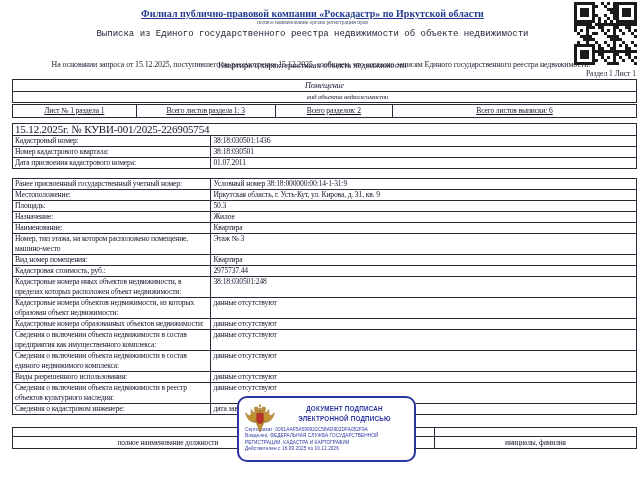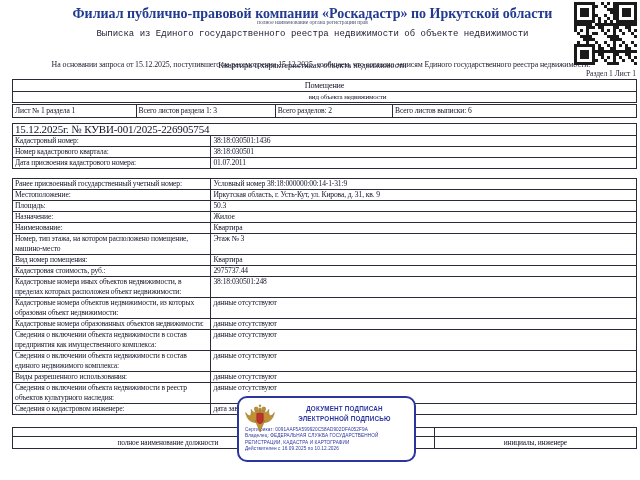--- a/index.html
+++ b/index.html
@@ -3,38 +3,38 @@
 <meta charset="utf-8">
 <style>
   html,body{margin:0;padding:0;background:#888;}
   .page{
     position:relative;width:640px;height:480px;background:#ffffff;
     font-family:"Liberation Serif",serif;color:#111;overflow:hidden;
     margin:0 auto;
   }
   
   .hdr{position:absolute;top:8px;left:15px;width:595px;text-align:center;}
-  .org-name{font-size:14px;font-weight:bold;color:#223a8f;line-height:11px;}
+  .org-name{font-size:10px;font-weight:bold;color:#223a8f;text-decoration:underline;line-height:11px;}
   .org-cap{font-size:5.5px;color:#44506e;line-height:7px;}
   .doc-title{font-size:9px;color:#1c1c30;line-height:11px;margin-top:3px;font-family:Liberation Mono, monospace;}
   .sec-title{font-size:8.5px;color:#1c1c30;margin-top:20px;line-height:10px;}
   .basis{position:absolute;top:60px;left:5px;width:632px;font-size:7.9px;letter-spacing:-0.1px;
          color:#1c1c30;white-space:nowrap;text-align:center;}
   .sheet-ref{position:absolute;top:69px;right:4px;font-size:7.5px;color:#1c1c30;}
   
   .qr{position:absolute;top:2px;right:3px;width:63px;height:63px;}
   
   table{border-collapse:collapse;table-layout:fixed;}
   td{border:1px solid #2a2a38;font-size:7.6px;letter-spacing:-0.15px;line-height:10px;
      padding:0 2px;vertical-align:top;color:#14142a;overflow:hidden;}
   .tbl{position:absolute;left:12px;width:625px;}
-  .t-obj td{text-align:center;}
+  .t-obj td{text-align:center;font-style:italic;}
   .t-obj .kind{font-size:8.2px;line-height:11px;}
   .t-obj .kind-cap{font-size:7px;line-height:10px;padding-left:48px;}
-  .t-sheets td{line-height:12px;}
+  .t-sheets td{text-align:center;line-height:12px;text-decoration:underline;}
   .t-req td{line-height:11px;font-size:11px;}
   .lbl{width:31%;}
   .val{}
   
   .t-sign td{text-align:center;font-size:7.4px;}
   .t-sign .empty-row td{height:8px;}
   .t-sign .lbl-row td{line-height:11px;}
   
   .stamp{
     position:absolute;left:237px;top:396px;width:175px;height:62px;background:#fff;
@@ -422,21 +422,21 @@
   <table class="tbl t-sign" style="top:427px">
     <tbody>
         <tr class="empty-row">
       <td style="width:49%"></td>
       <td style="width:17%"></td>
       <td></td>
     </tr>
     <tr class="lbl-row">
       <td>полное наименование должности</td>
       <td></td>
-      <td>инициалы, инженере</td>
+      <td>инициалы, фамилия</td>
     </tr>
   </tbody>
     </table>
 
   <div class="stamp">
     <svg class="emblem" viewBox="0 0 40 40">
 
       <path d="M20 24 C10 26 4 22 2 12 C6 18 10 17 9 8 C13 14 15 13 14 5 C17 11 19 10 20 6 Z" fill="#c09035" stroke="#8a6420" stroke-width="0.6"></path>
       <path d="M20 24 C30 26 36 22 38 12 C34 18 30 17 31 8 C27 14 25 13 26 5 C23 11 21 10 20 6 Z" fill="#c09035" stroke="#8a6420" stroke-width="0.6"></path>
 

